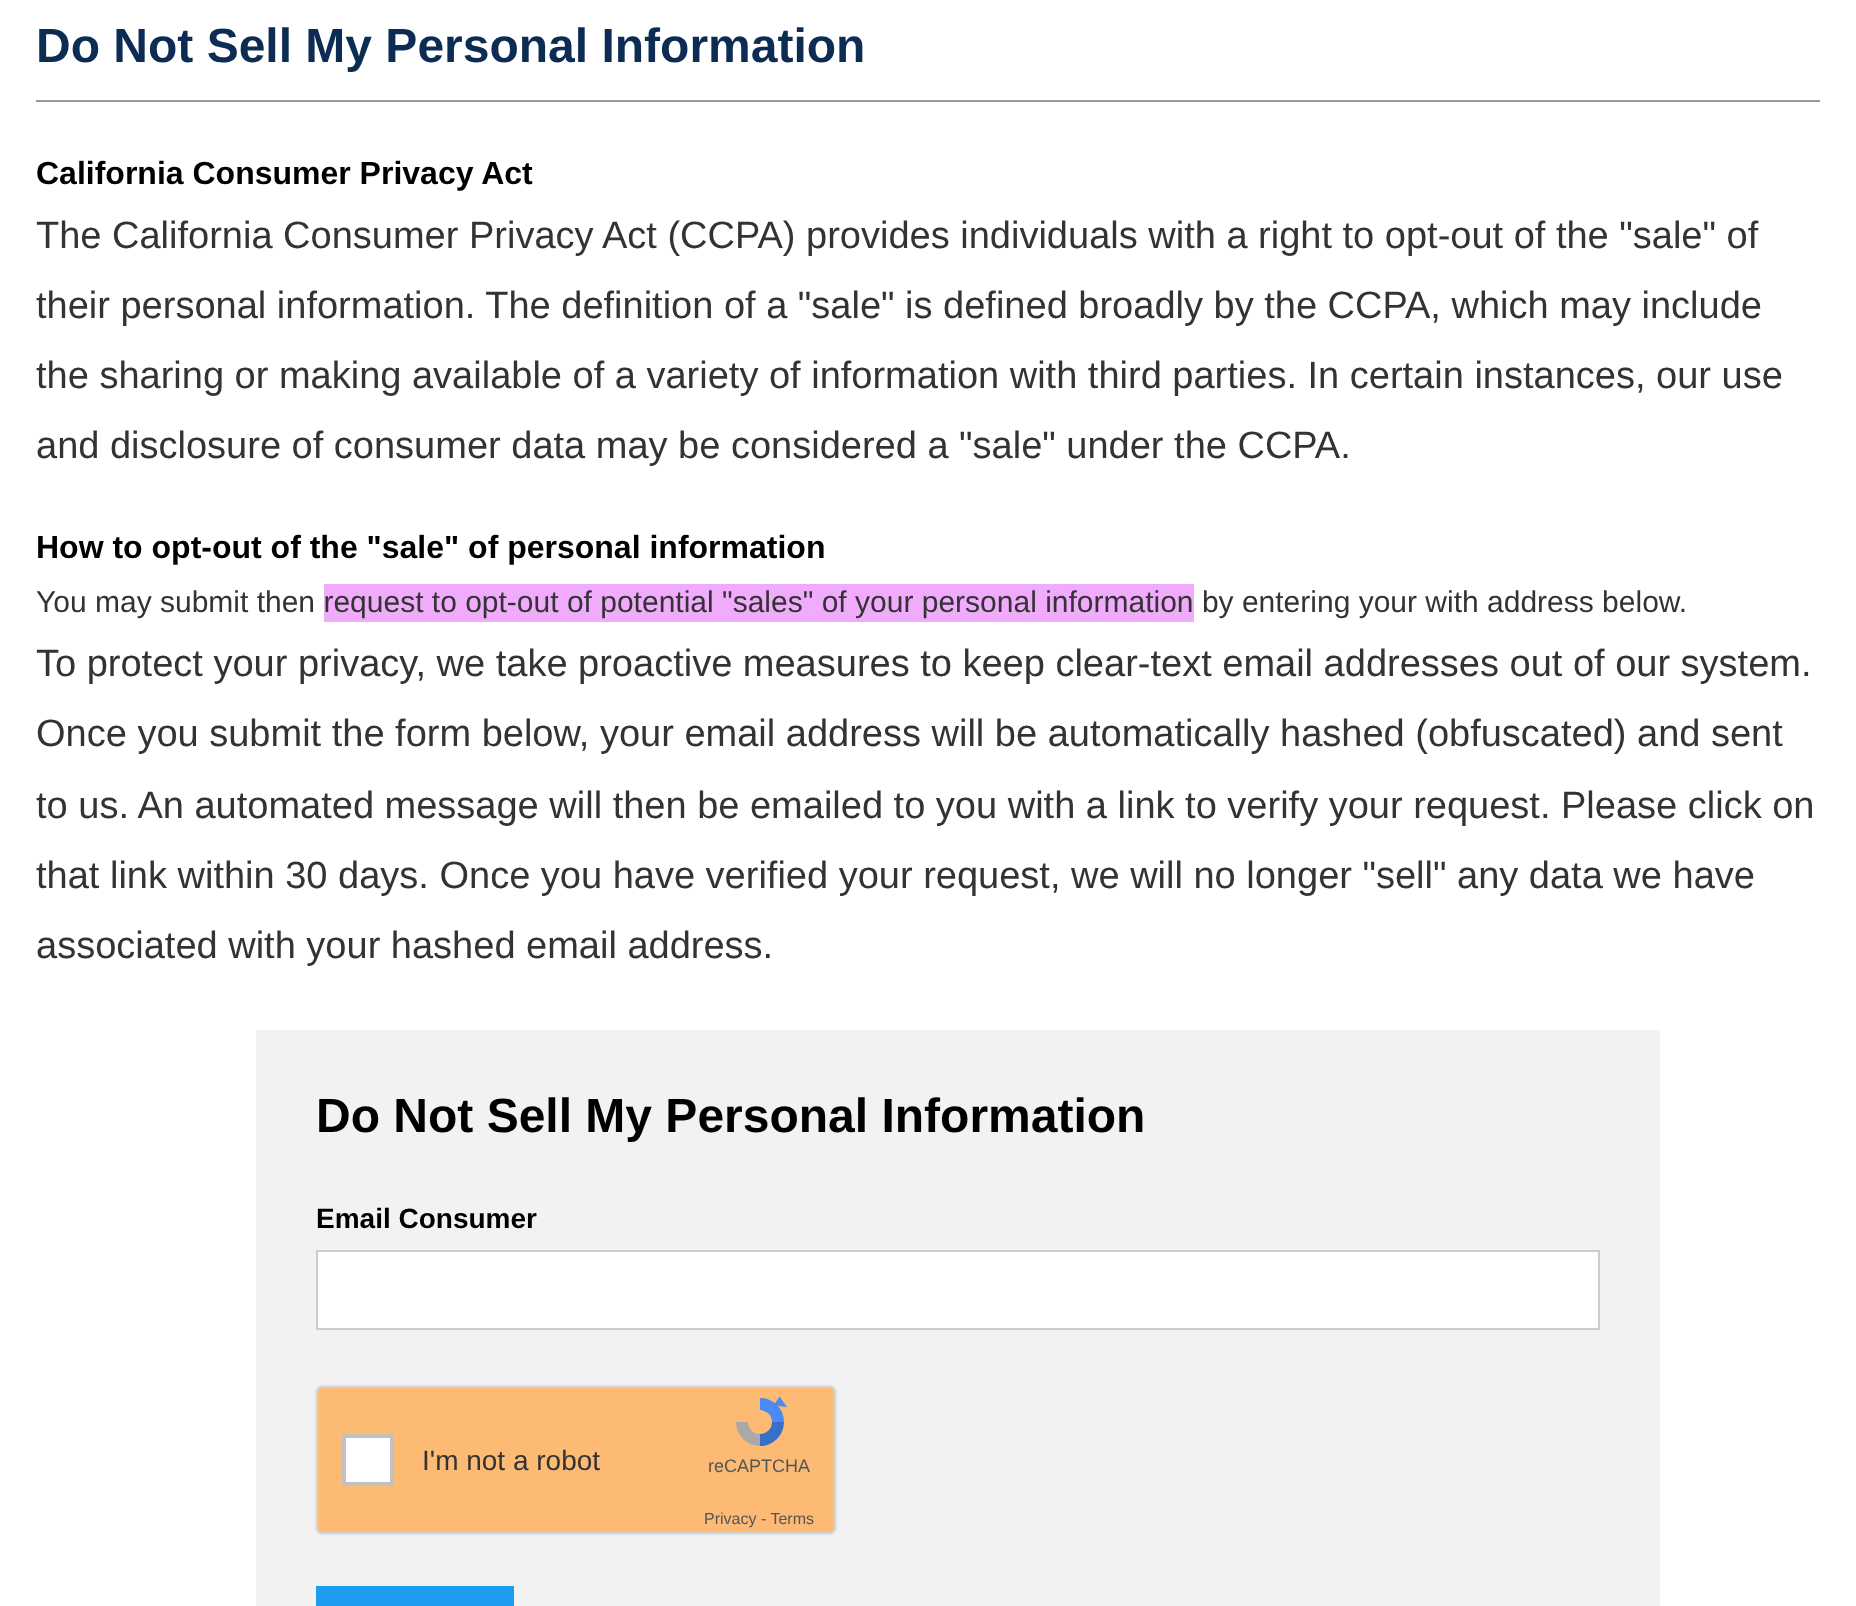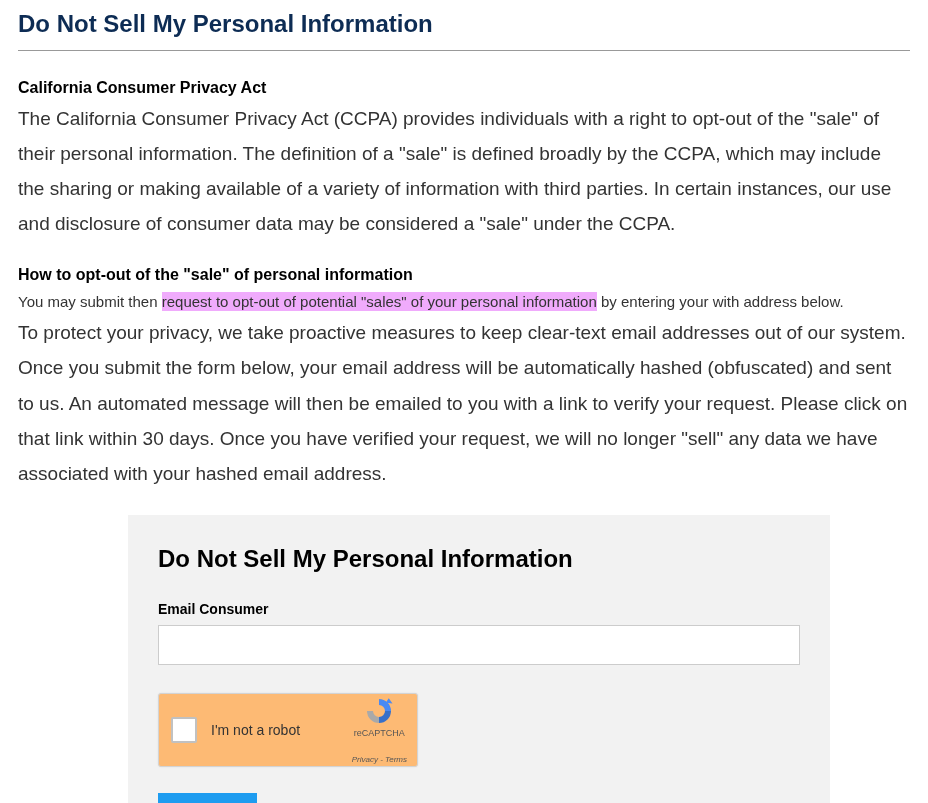--- a/index.html
+++ b/index.html
@@ -110,21 +110,20 @@
     }
     .recaptcha-brand {
       font-size: 9px;
       color: #555;
       margin-top: 2px;
     }
     .recaptcha-links {
       font-size: 8px;
       color: #555;
       margin-top: 17px;
-      font-style: italic;
     }
     .submit-btn {
       background: #1e9cf0;
       color: #fff;
       border: none;
       padding: 12px 26px;
       font-size: 15px;
       cursor: pointer;
     }
   </style>

